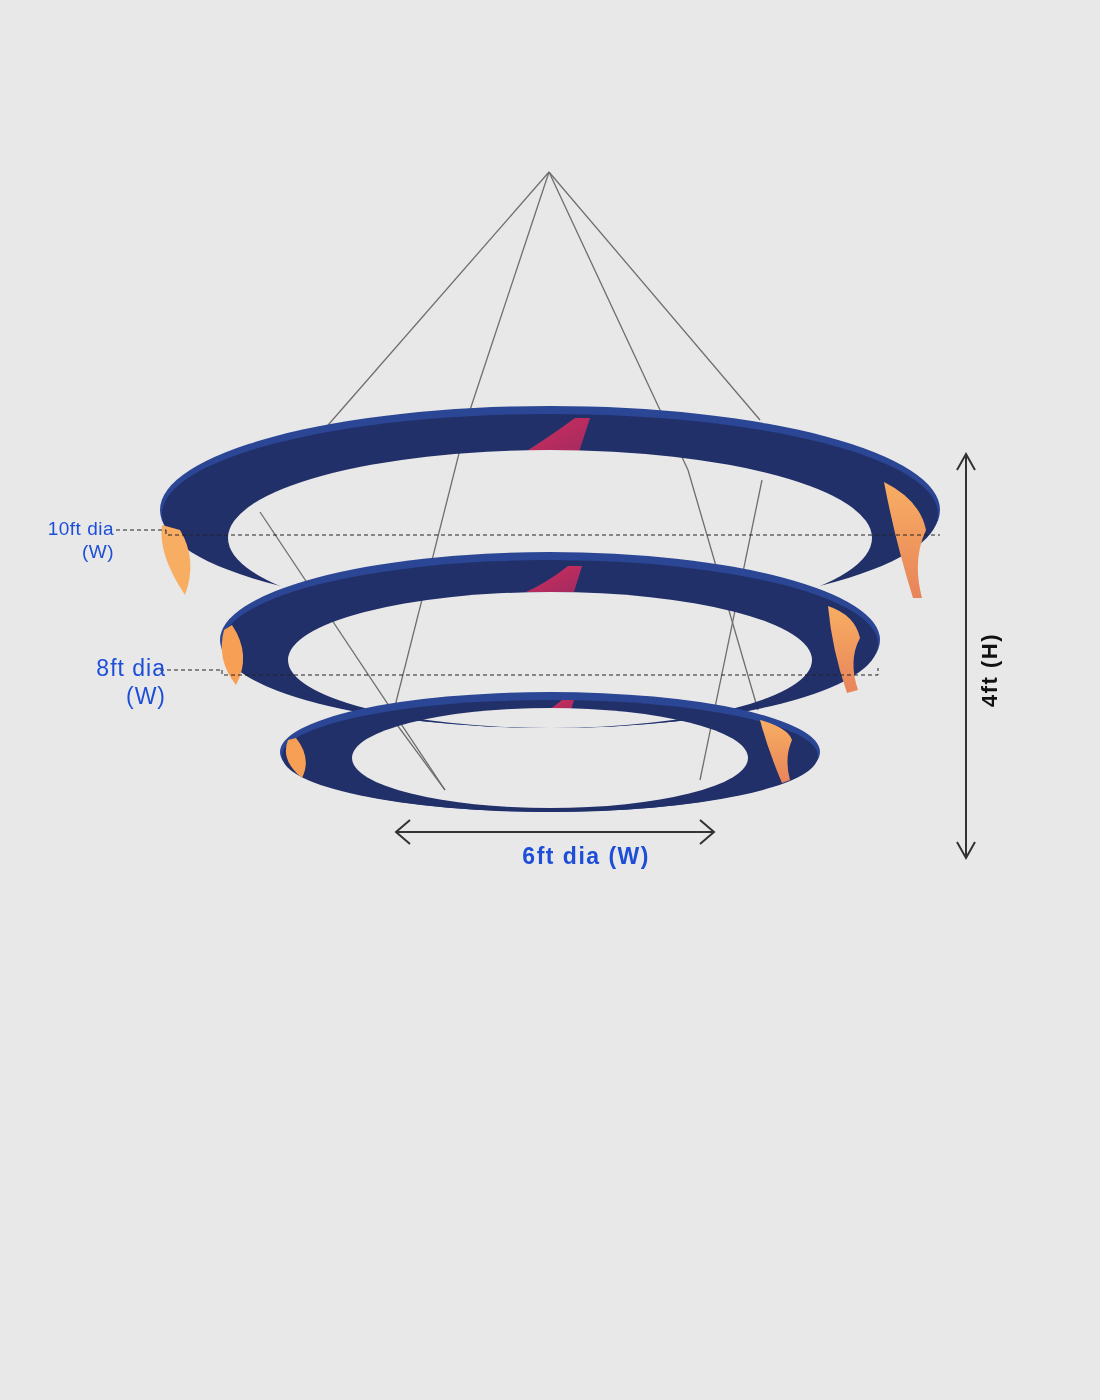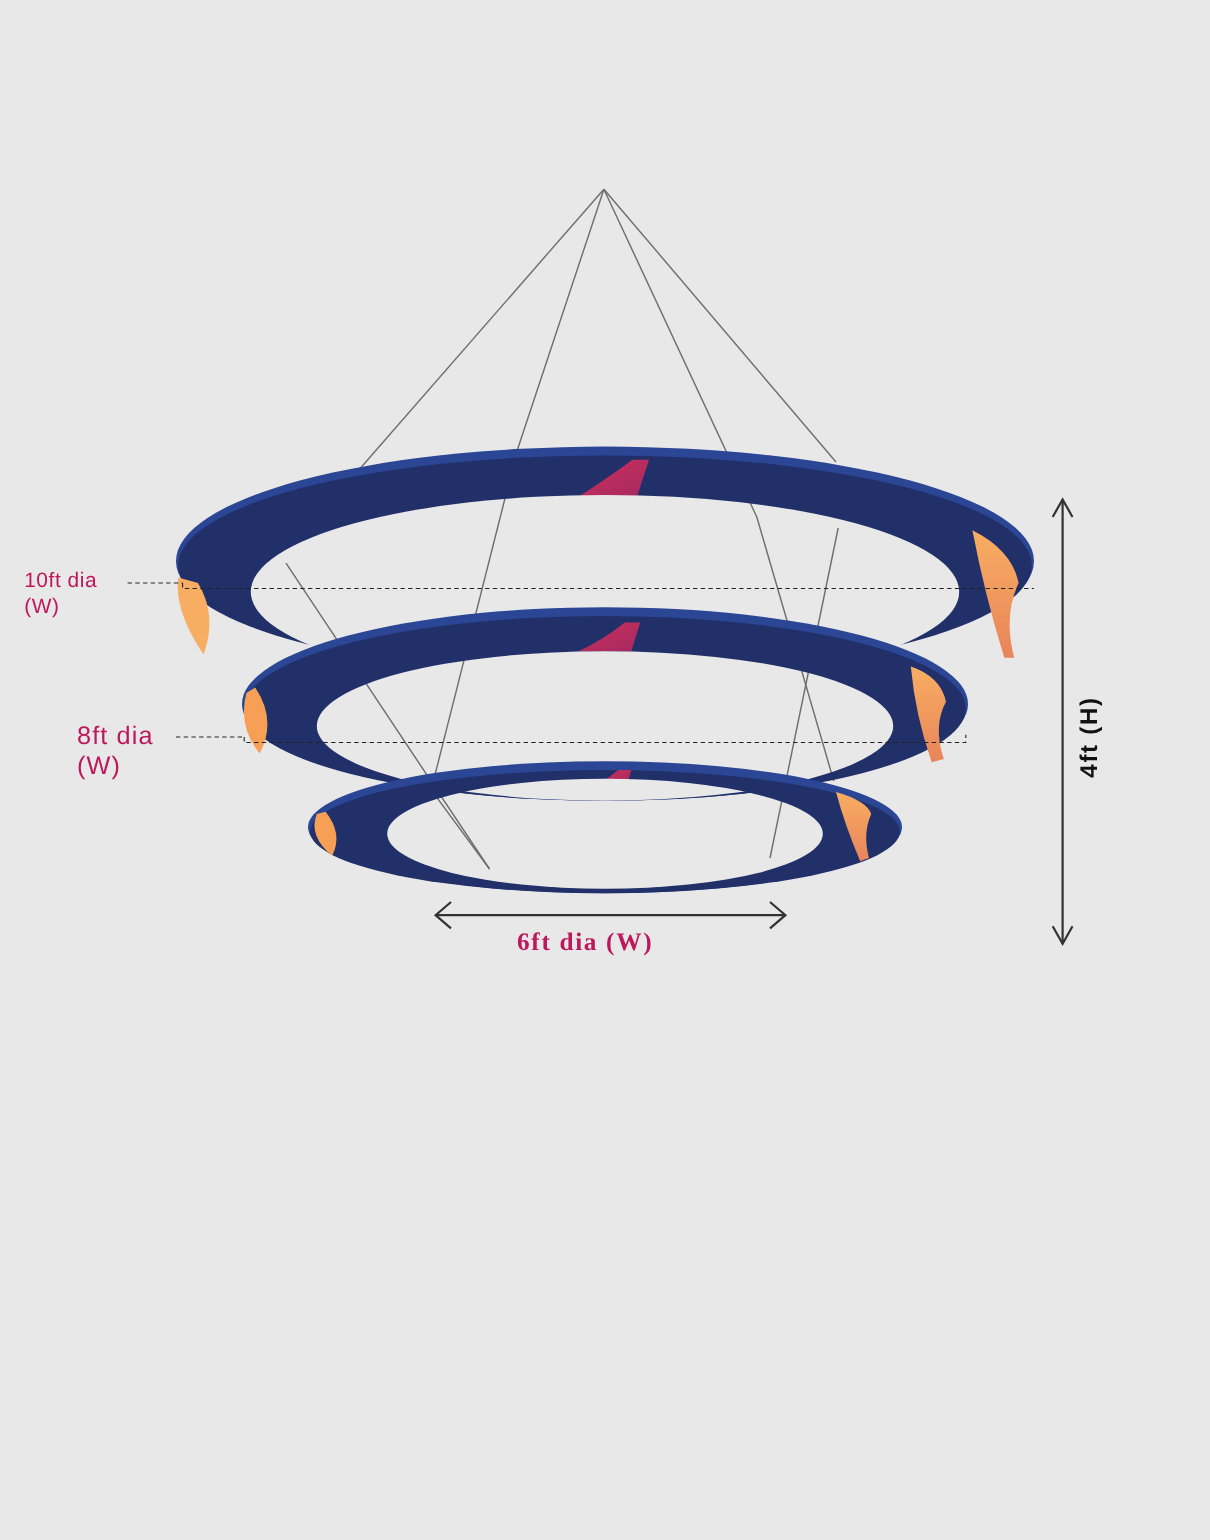--- a/index.html
+++ b/index.html
@@ -4,24 +4,24 @@
 <style>
   html, body { margin: 0; padding: 0; }
   body {
     width: 1100px; height: 1400px;
     background: #e8e8e8;
     position: relative;
     overflow: hidden;
     font-family: "Liberation Sans", "DejaVu Sans", sans-serif;
   }
   #diagram { position: absolute; left: 0; top: 0; }
-  .lbl { position: absolute; color: #be185d; text-align: left; line-height: 1.2; }
+  .lbl { position: absolute; color: #1d4ed8; text-align: right; line-height: 1.2; }
   .lbl-10 { left: 22px; top: 518px; width: 92px; font-size: 19px; letter-spacing: 0.5px; }
   .lbl-8  { left: 70px; top: 655px; width: 96px; font-size: 23px; letter-spacing: 1px; }
-  .lbl-6  { left: 470px; top: 843px; width: 180px; font-size: 23px; font-weight: bold; letter-spacing: 1.5px; font-family: Liberation Serif, serif; }
+  .lbl-6  { left: 470px; top: 843px; width: 180px; font-size: 23px; font-weight: bold; letter-spacing: 1.5px; }
   .lbl-h  {
     position: absolute; left: 990px; top: 670px;
     transform: translate(-50%, -50%) rotate(-90deg);
     font-size: 22px; font-weight: bold; letter-spacing: 1.5px; white-space: nowrap; color: #111;
   }
 </style>
 </head>
 <body>
 
 <svg id="diagram" width="1100" height="1400" viewBox="0 0 1100 1400" xmlns="http://www.w3.org/2000/svg">

